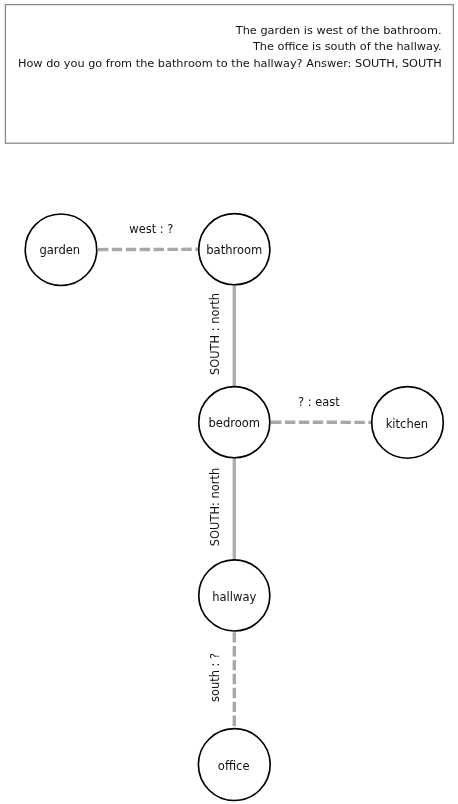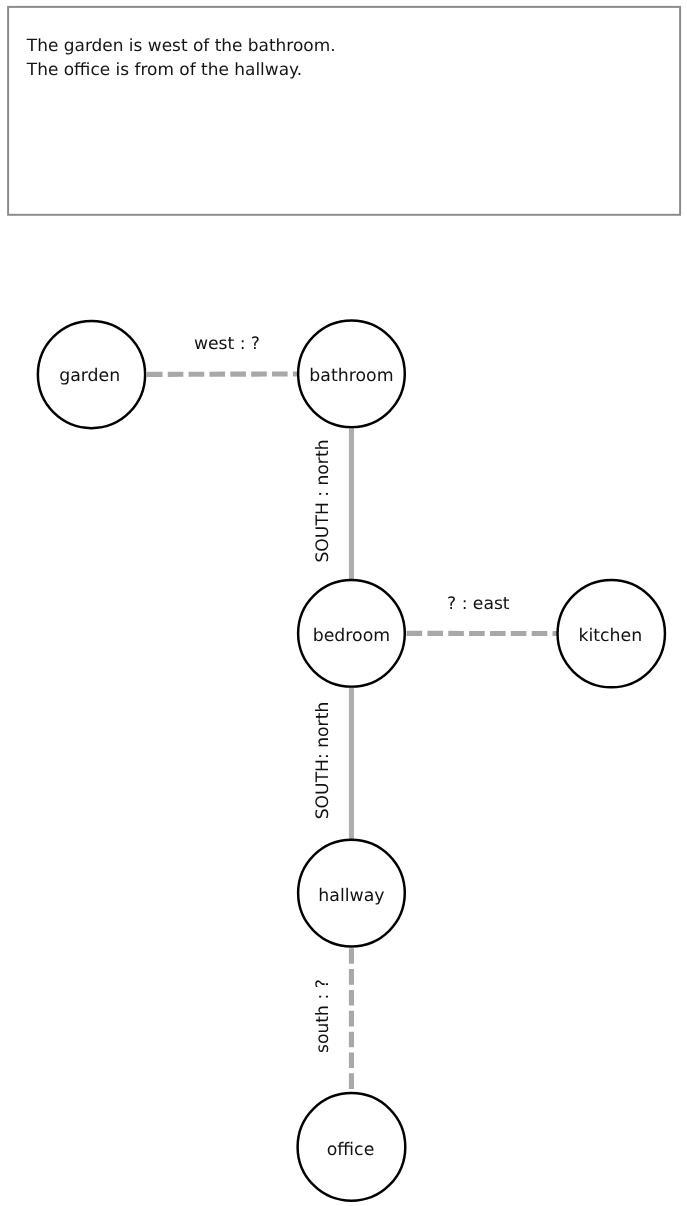--- a/index.html
+++ b/index.html
@@ -29,20 +29,21 @@
   #story-lines {
     transform: translateZ(0);
     position: absolute;
     z-index: 2;
     left: 17.9px;
     top: 22.9px;
     font-size: 11.3px;
     line-height: 16.55px;
     color: #141414;
     white-space: nowrap;
+    text-align: right;
   }
   #graph {
     position: absolute;
     left: 0;
     top: 0;
     width: 458px;
     height: 804px;
     shape-rendering: auto;
     transform: translateZ(0);
   }
@@ -75,21 +76,22 @@
   }
 </style>
 </head>
 <body>
 
 <svg id="story-box" viewBox="0 0 458 170" xmlns="http://www.w3.org/2000/svg">
   <rect id="story-box-rect" x="5.4" y="4.6" width="448.0" height="138.6"></rect>
 </svg>
 <div id="story-lines">
     <div>The garden is west of the bathroom.</div>
-    <div>The office is from of the hallway.</div>
+    <div>The office is south of the hallway.</div>
+    <div>How do you go from the bathroom to the hallway? Answer: SOUTH, SOUTH</div>
   </div>
 
 <svg id="graph" viewBox="0 0 458 804" xmlns="http://www.w3.org/2000/svg">
   <g id="edges">
       <line x1="96.74985120572475" y1="249.5968555937515" x2="198.75014796185974" y2="249.30256737460513" class="edge-dashed"></line>
       <line x1="234.3" y1="284.75" x2="234.3" y2="386.65" class="edge-solid"></line>
       <line x1="269.84997629863324" y1="422.2410507809453" x2="371.70002386804305" y2="422.3586605356444" class="edge-dashed"></line>
       <line x1="234.3" y1="457.75" x2="234.3" y2="559.85" class="edge-solid"></line>
       <line x1="234.3" y1="630.9499999999999" x2="234.3" y2="728.7" class="edge-dashed"></line>
     </g>

